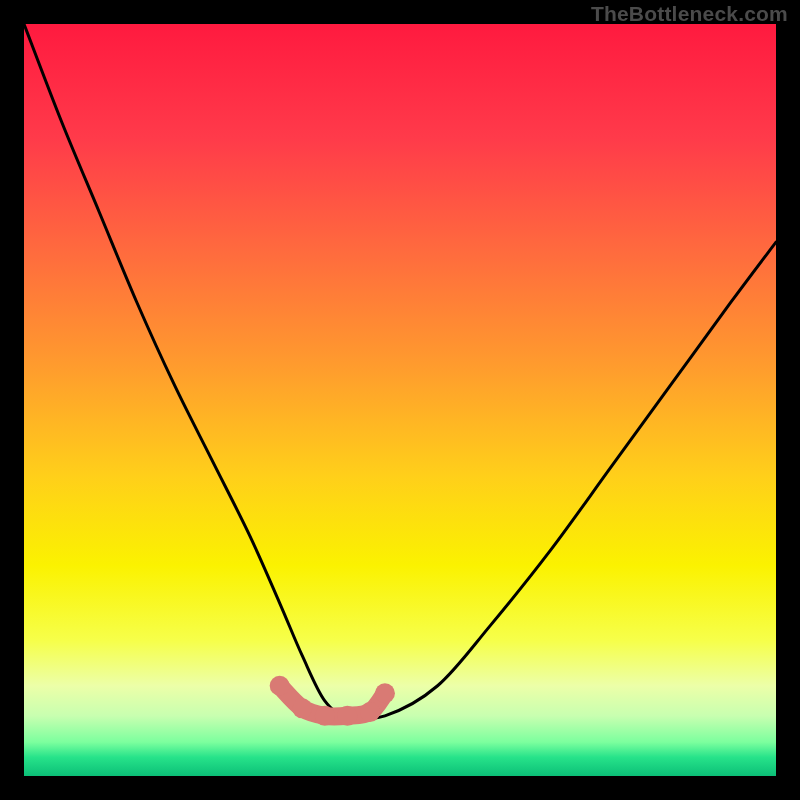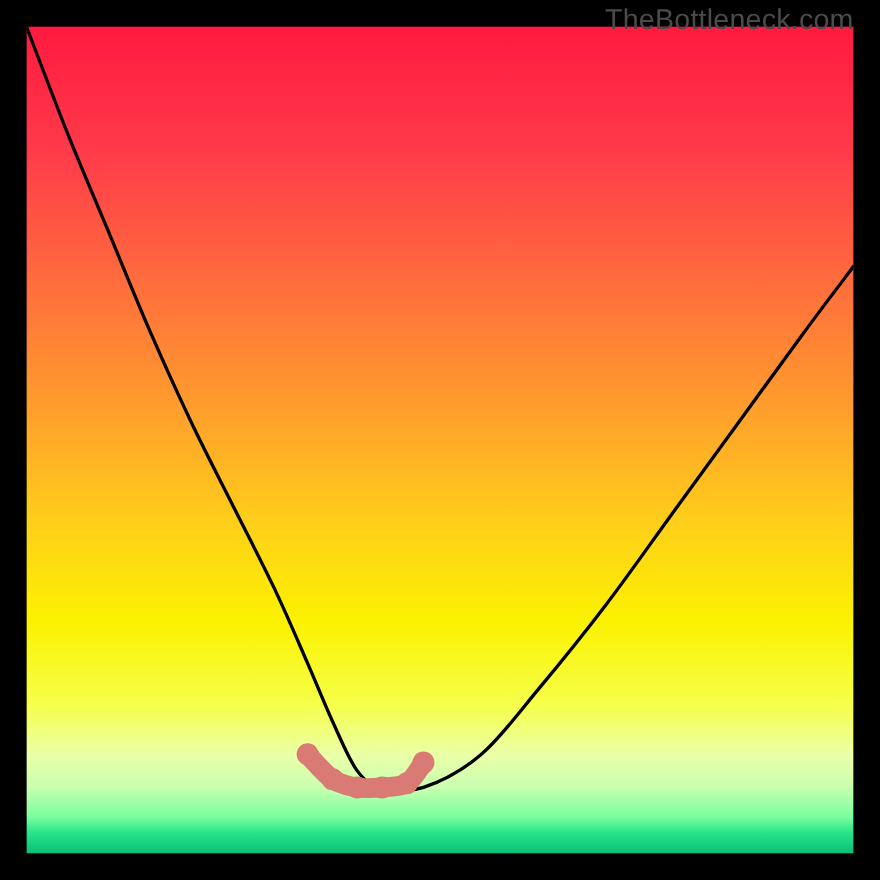--- a/index.html
+++ b/index.html
@@ -22,24 +22,24 @@
   .gradient {
     position: absolute;
     left: 0;
     top: 0;
     width: 100%;
     height: 100%;
   }
   .watermark {
     position: absolute;
     top: 2px;
-    right: 24px;
+    right: 12px;
     color: #4b4b4b;
-    font-size: 26px;
-    font-weight: 400;
+    font-size: 21px;
+    font-weight: 700;
     letter-spacing: 0.2px;
   }
   svg.curve {
     position: absolute;
     left: 0;
     top: 0;
     width: 100%;
     height: 100%;
   }
 </style>

